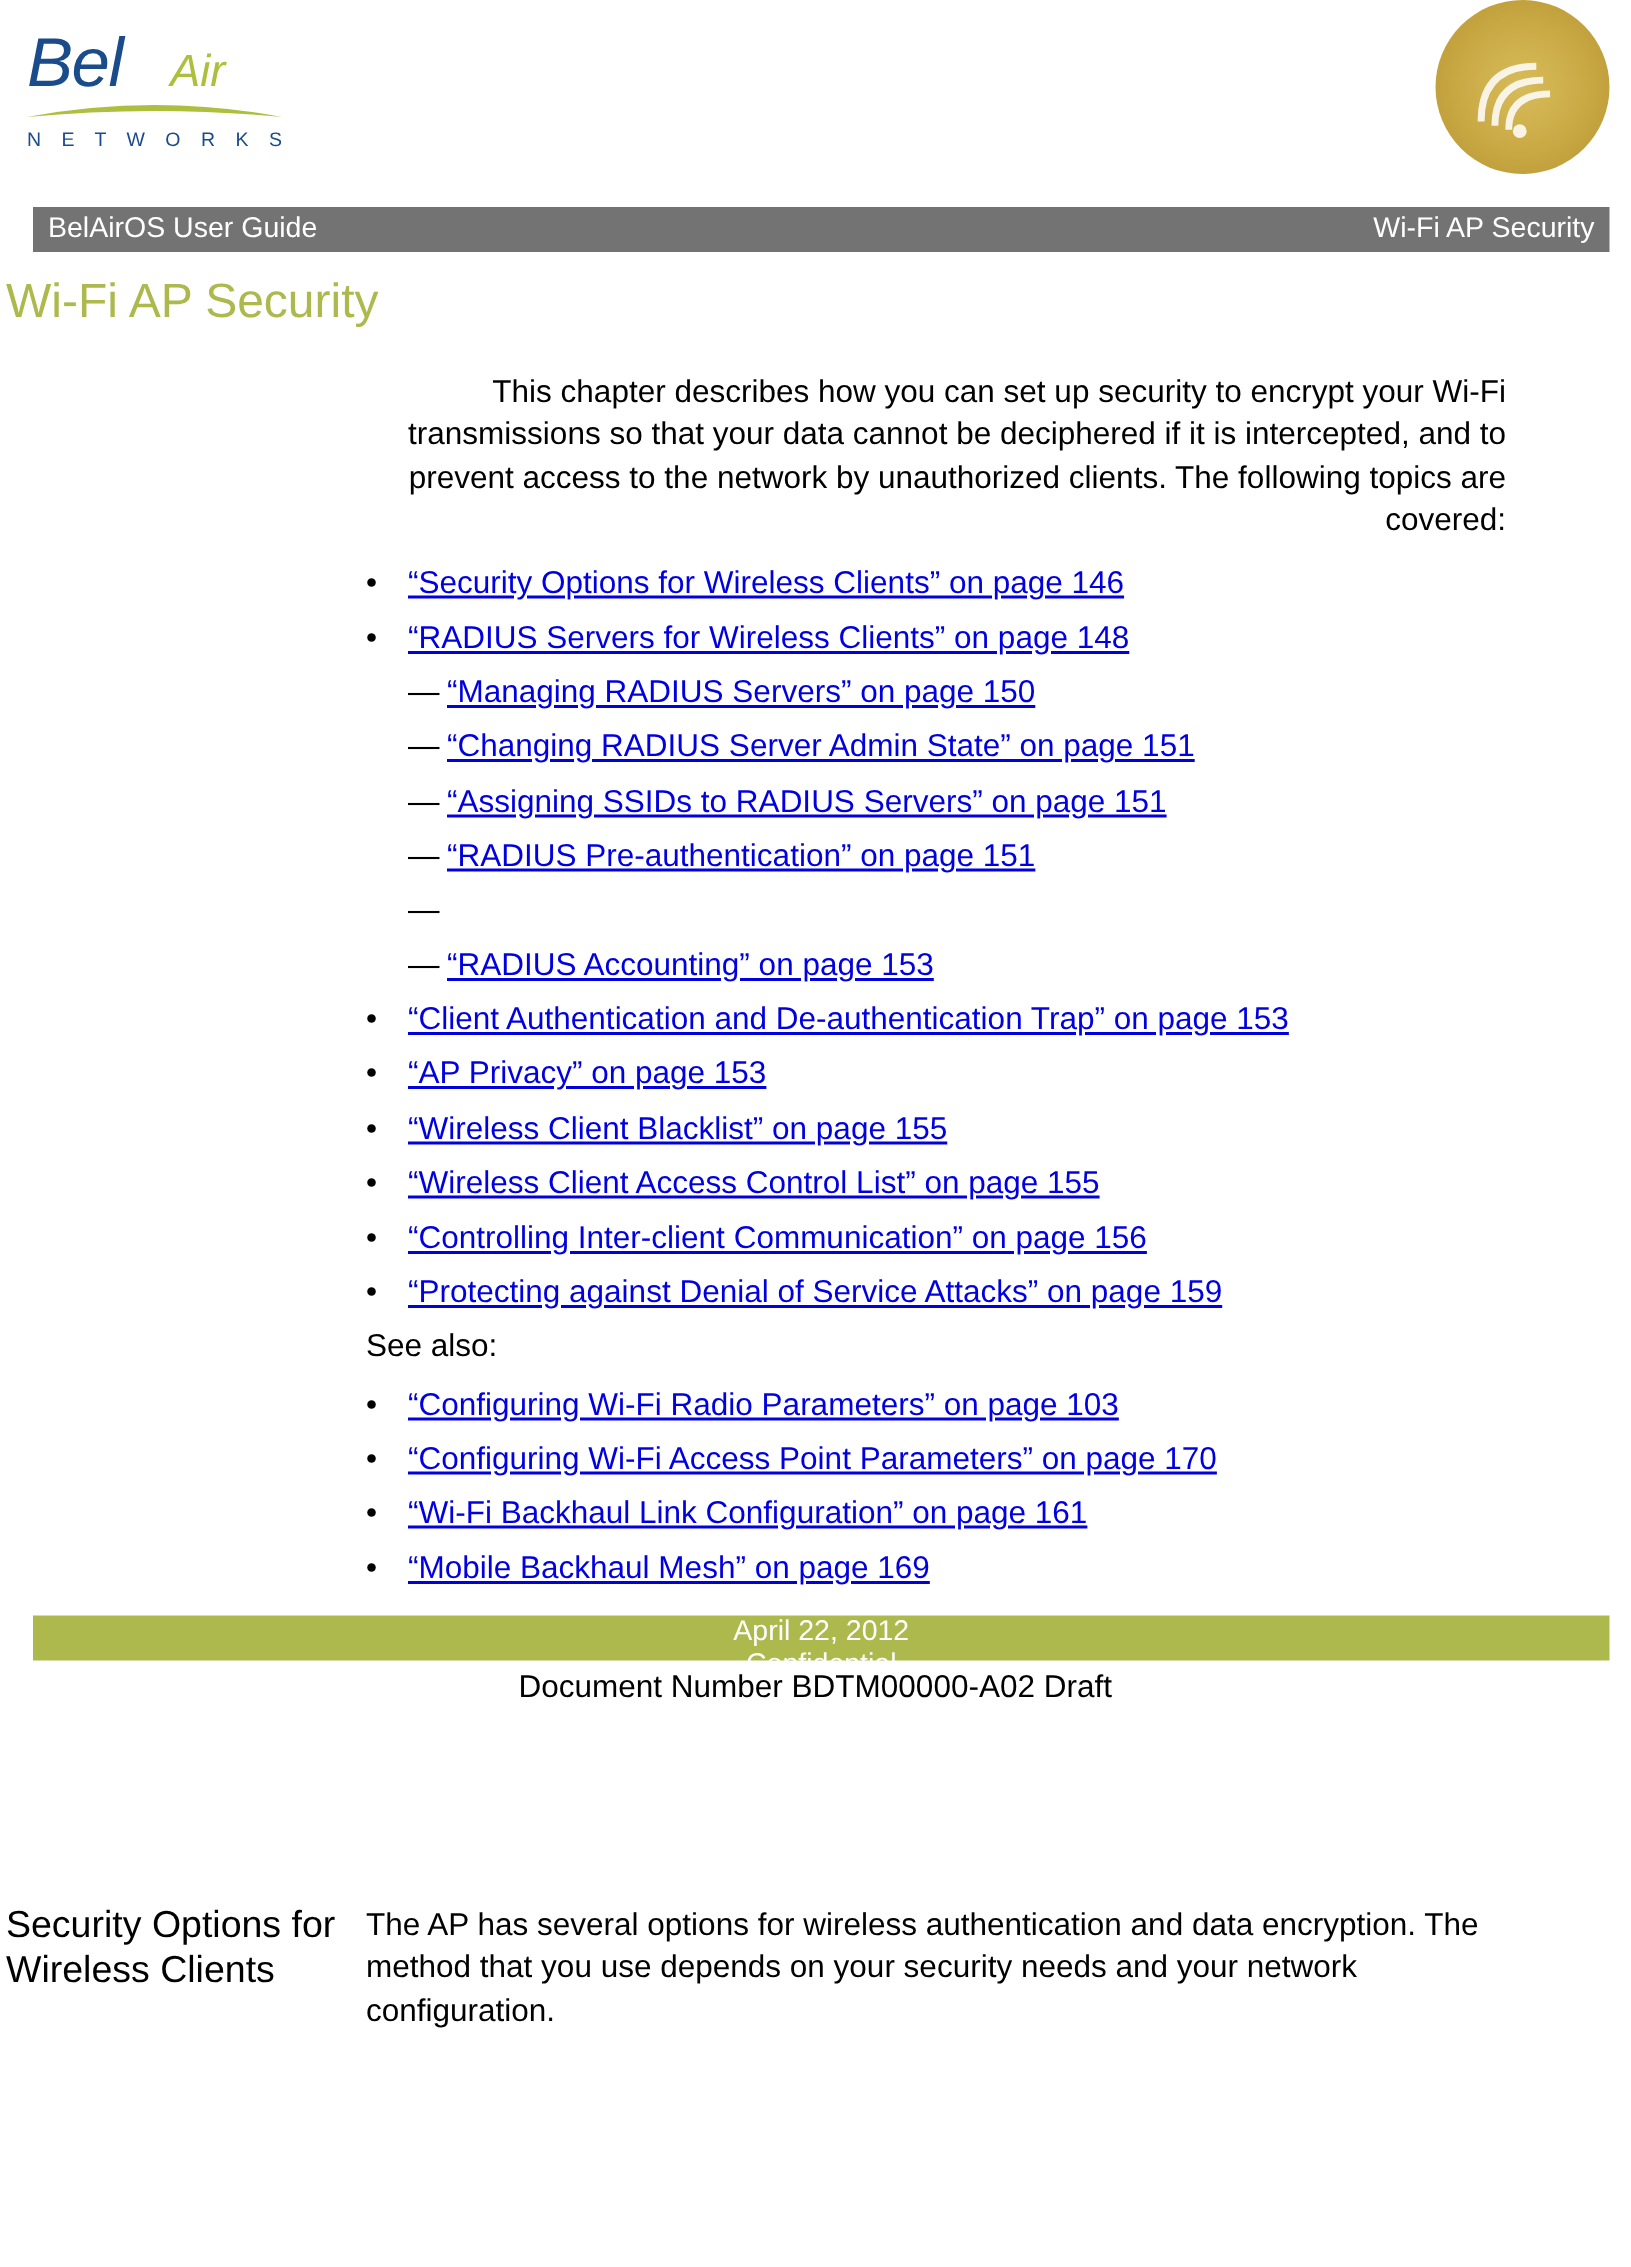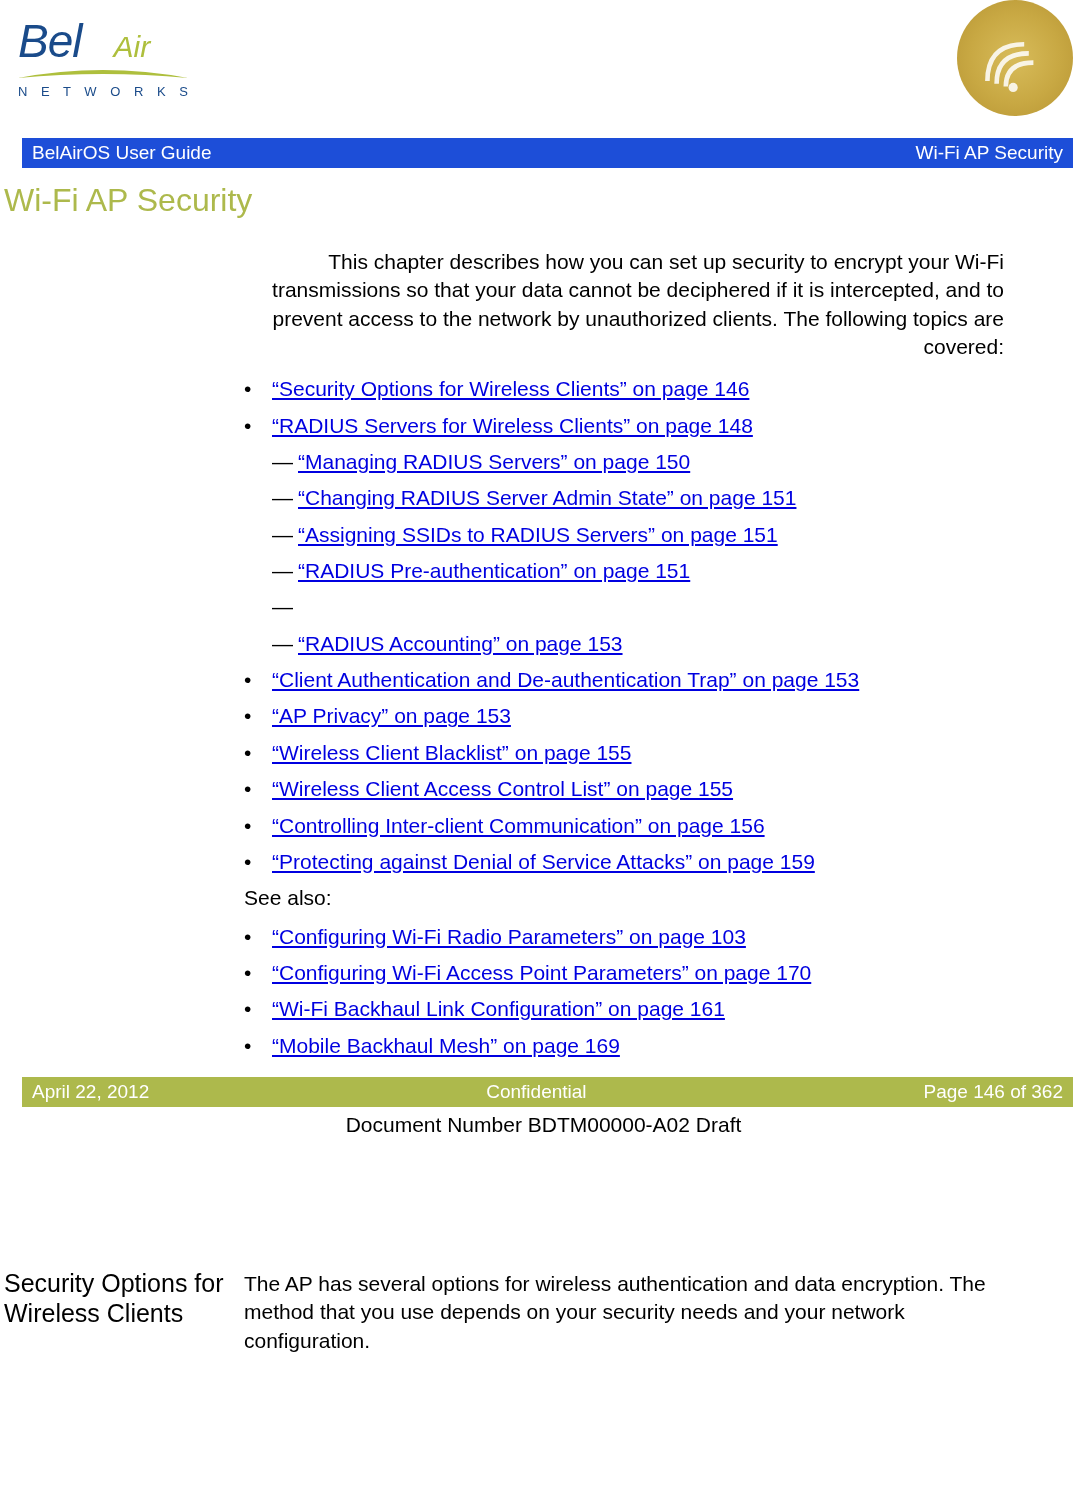--- a/index.html
+++ b/index.html
@@ -6,34 +6,34 @@
   html, body { width: 1087px; height: 1511px; font-family: "Gill Sans", "Gill Sans MT", "Trebuchet MS", "Segoe UI", sans-serif; color: #000; background: #fff; }
   .page { position: relative; width: 1087px; height: 1155px; }
   .logo-area { position: absolute; top: 14px; left: 18px; }
   .logo-text { display: flex; align-items: baseline; }
   .logo-bel { font-size: 46px; font-weight: 500; color: #1a4b8a; font-style: italic; letter-spacing: -1px; }
   .logo-air { font-size: 30px; font-weight: 500; color: #aebf3d; font-style: italic; margin-left: 32px; }
   .logo-swoosh { width: 170px; height: 14px; }
   .logo-sub { font-size: 13px; letter-spacing: 5px; color: #1a4b8a; font-weight: 500; margin-top: -2px; }
   .corner-badge { position: absolute; top: 0; right: 14px; width: 116px; height: 116px; border-radius: 50%; background: radial-gradient(circle at center, #d8bc5a 0%, #c8a843 55%, #b69433 100%); overflow: hidden; display: flex; align-items: center; justify-content: center; }
   .corner-badge svg { width: 92px; height: 92px; }
-  .header-bar { position: absolute; top: 138px; left: 22px; right: 14px; height: 30px; background: #1d4ed8; color: #fff; display: flex; align-items: center; justify-content: space-between; padding: 0 10px; font-size: 19px; }
+  .header-bar { position: absolute; top: 138px; left: 22px; right: 14px; height: 30px; background: #737373; color: #fff; display: flex; align-items: center; justify-content: space-between; padding: 0 10px; font-size: 19px; }
   .page-title { position: absolute; top: 182px; left: 4px; font-size: 32px; color: #adb94c; font-weight: 400; }
   .body-text { position: absolute; top: 248px; left: 244px; width: 760px; font-size: 21px; line-height: 1.35; }
   .intro { margin-bottom: 14px; text-align: right; }
   .toc-item { display: flex; margin-bottom: 8px; }
   .bullet { width: 28px; flex: none; }
   .dash-indent { padding-left: 28px; display: flex; }
   .dash { width: 26px; flex: none; }
   .link { color: #0000e0; text-decoration: underline; }
   .see-also { margin: 6px 0 10px 0; }
   .section-row { position: absolute; top: 1268px; left: 4px; width: 1000px; display: flex; }
   .section-heading { width: 240px; font-size: 25px; font-weight: 500; line-height: 1.2; padding-right: 12px; }
   .section-body { flex: 1; font-size: 21px; line-height: 1.35; padding-top: 2px; }
-  .footer-bar { position: absolute; bottom: 48px; left: 22px; right: 14px; height: 30px; background: #adb94c; color: #fff; display: flex; align-items: center; justify-content: space-between; padding: 0 10px; font-size: 19px; }
+  .footer-bar { position: absolute; bottom: 48px; left: 22px; right: 14px; height: 30px; background: #adb94c; color: #fff; display: flex; align-items: center; justify-content: space-between; padding: 0 10px; font-size: 19px; flex-direction: column; }
   .footer-doc { position: absolute; bottom: 18px; left: 0; width: 100%; text-align: center; font-size: 21px; font-weight: 500; }
 </style>
 </head>
 <body>
 
 <div class="page">
 
   <div class="logo-area">
     <div class="logo-text">
       <span class="logo-bel">Bel</span>

